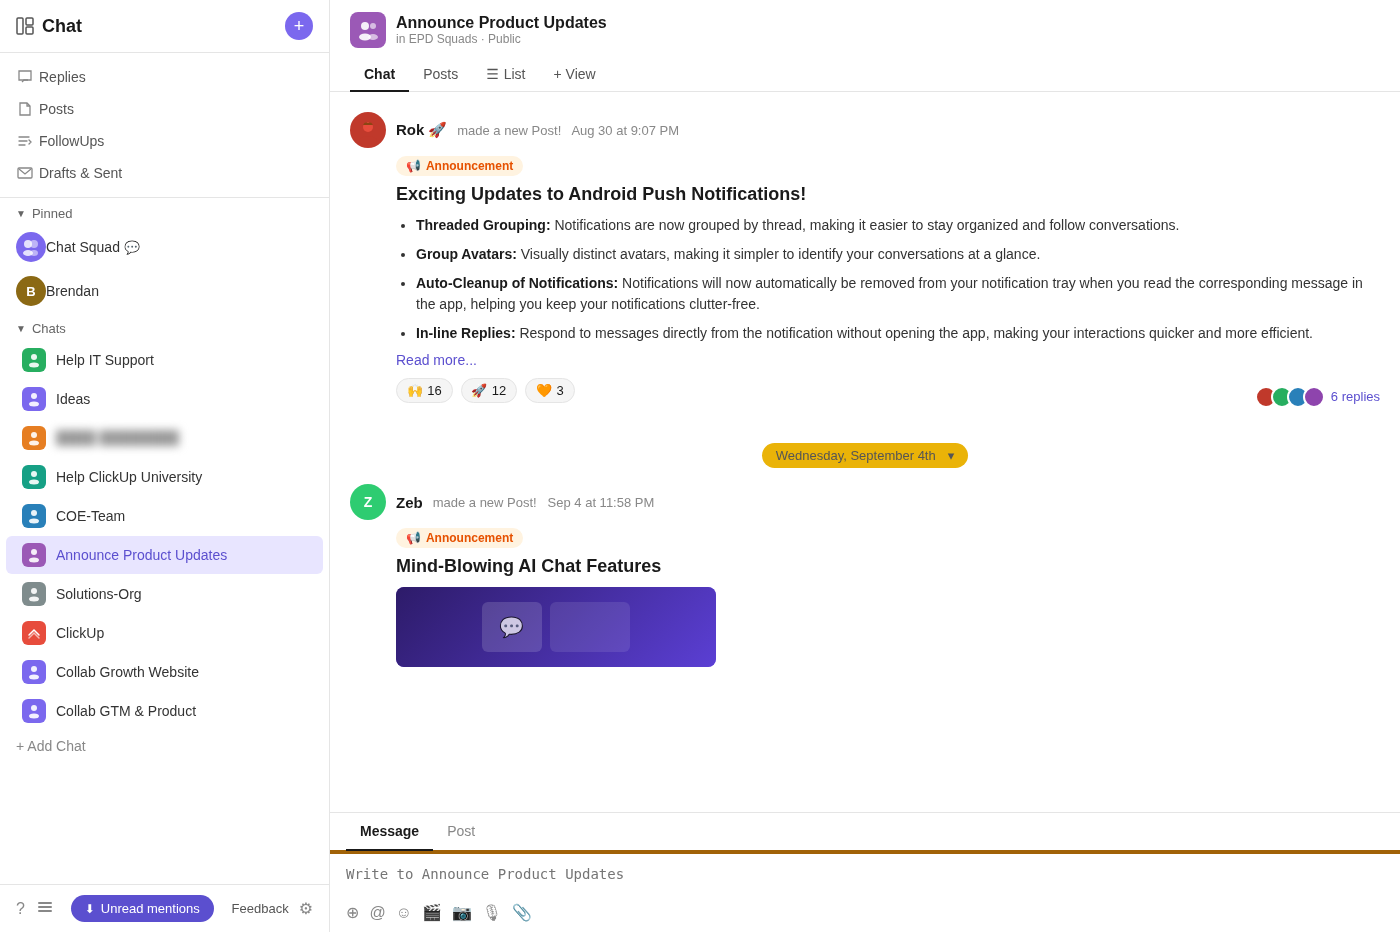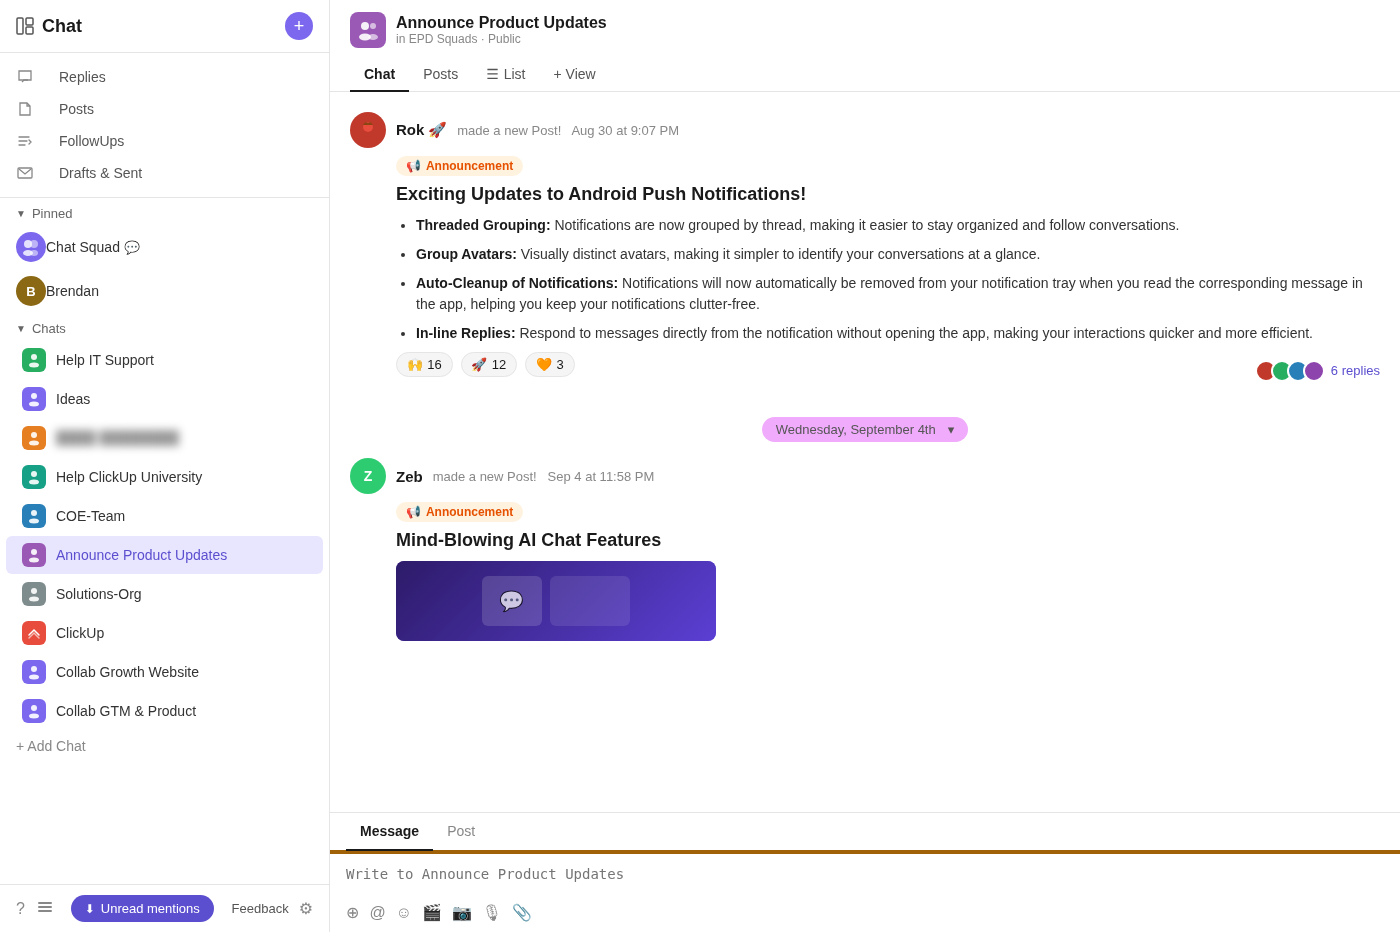--- a/index.html
+++ b/index.html
@@ -7,21 +7,21 @@
 
     
     .sidebar { width: 330px; min-width: 330px; border-right: 1px solid #e5e5e5; display: flex; flex-direction: column; background: #fff; height: 100%; }
     .sidebar-header { display: flex; align-items: center; justify-content: space-between; padding: 12px 16px; border-bottom: 1px solid #e5e5e5; }
     .sidebar-header-left { display: flex; align-items: center; gap: 8px; }
     .sidebar-icon { width: 18px; height: 18px; display: flex; align-items: center; justify-content: center; color: #555; }
     .sidebar-title { font-size: 18px; font-weight: 700; color: #1a1a1a; }
     .add-btn { width: 28px; height: 28px; background: #7b68ee; border-radius: 50%; display: flex; align-items: center; justify-content: center; color: #fff; font-size: 18px; cursor: pointer; border: none; }
 
     .sidebar-nav { padding: 8px 0; border-bottom: 1px solid #e5e5e5; }
-    .nav-item { display: flex; align-items: center; gap: 25px; padding: 7px 16px; cursor: pointer; color: #555; font-size: 14px; }
+    .nav-item { display: flex; align-items: center; gap: 5px; padding: 7px 16px; cursor: pointer; color: #555; font-size: 14px; }
     .nav-item .nav-icon { width: 18px; height: 18px; display: flex; align-items: center; justify-content: center; font-size: 14px; color: #888; }
 
     .sidebar-section { flex: 1; overflow-y: auto; padding-bottom: 8px; }
     .section-header { display: flex; align-items: center; gap: 6px; padding: 8px 16px 4px; color: #666; font-size: 13px; cursor: pointer; }
     .section-header .chevron { font-size: 10px; }
 
     .chat-item { display: flex; align-items: center; gap: 10px; padding: 7px 16px; cursor: pointer; color: #333; font-size: 14px; border-radius: 6px; margin: 1px 6px; }
     .chat-item.active { background: #e8e5ff; color: #5b4fcf; }
     .chat-item .avatar { width: 24px; height: 24px; border-radius: 6px; display: flex; align-items: center; justify-content: center; font-size: 12px; flex-shrink: 0; overflow: hidden; }
     .chat-item .chat-name { flex: 1; white-space: nowrap; overflow: hidden; text-overflow: ellipsis; }
@@ -67,21 +67,21 @@
     .read-more { color: #5b4fcf; font-size: 14px; cursor: pointer; margin-bottom: 10px; }
     .reactions { display: flex; align-items: center; gap: 8px; margin-bottom: 8px; }
     .reaction { display: flex; align-items: center; gap: 4px; background: #f5f5f5; border-radius: 20px; padding: 4px 10px; font-size: 13px; cursor: pointer; border: 1px solid #e5e5e5; }
     .replies-info { display: flex; align-items: center; gap: 6px; font-size: 13px; color: #5b4fcf; margin-top: 4px; }
     .reply-avatars { display: flex; }
     .reply-avatar { width: 22px; height: 22px; border-radius: 50%; border: 2px solid #fff; margin-left: -6px; overflow: hidden; background: #888; }
     .reply-avatar:first-child { margin-left: 0; }
     .message-footer-row { display: flex; align-items: center; justify-content: space-between; margin-top: 6px; }
 
     .date-divider { text-align: center; margin: 16px 0; }
-    .date-pill { display: inline-flex; align-items: center; gap: 12px; background: #f0abfc; border-radius: 20px; padding: 5px 14px; font-size: 13px; color: #555; cursor: pointer; }
+    .date-pill { display: inline-flex; align-items: center; gap: 12px; background: #eab308; border-radius: 20px; padding: 5px 14px; font-size: 13px; color: #555; cursor: pointer; }
 
     
     .post-image { width: 320px; height: 80px; background: linear-gradient(135deg, #3a1c8c, #6b4de6); border-radius: 8px; display: flex; align-items: center; justify-content: center; overflow: hidden; margin-top: 8px; }
     .post-image-inner { width: 100%; height: 100%; background: linear-gradient(135deg, #2d1b69, #5b3fd4); border-radius: 8px; position: relative; display: flex; align-items: center; justify-content: center; }
 
     
     .input-area { border-top: 1px solid #e5e5e5; padding: 0; }
     .input-tabs { display: flex; padding: 0 16px; border-bottom: 4px solid #a16207; }
     .input-tab { padding: 10px 14px; font-size: 14px; color: #888; cursor: pointer; border-bottom: 2px solid transparent; margin-bottom: -1px; }
     .input-tab.active { color: #1a1a1a; border-bottom: 2px solid #1a1a1a; font-weight: 600; }
@@ -373,20 +373,21 @@
           <span>📢</span>
           <span>Announcement</span>
         </div>
         <div class="post-title">Exciting Updates to Android Push Notifications!</div>
         <ul class="bullet-list">
           <li><strong>Threaded Grouping:</strong> <span>Notifications are now grouped by thread, making it easier to stay organized and follow conversations.</span></li>
           <li><strong>Group Avatars:</strong> <span>Visually distinct avatars, making it simpler to identify your conversations at a glance.</span></li>
           <li><strong>Auto-Cleanup of Notifications:</strong> <span>Notifications will now automatically be removed from your notification tray when you read the corresponding message in the app, helping you keep your notifications clutter-free.</span></li>
           <li><strong>In-line Replies:</strong> <span>Respond to messages directly from the notification without opening the app, making your interactions quicker and more efficient.</span></li>
         </ul>
+        <div class="read-more">Read more...</div>
         <div class="message-footer-row">
           <div class="reactions">
             <div class="reaction">
               <span>🙌</span>
               <span>16</span>
             </div>
             <div class="reaction">
               <span>🚀</span>
               <span>12</span>
             </div>

